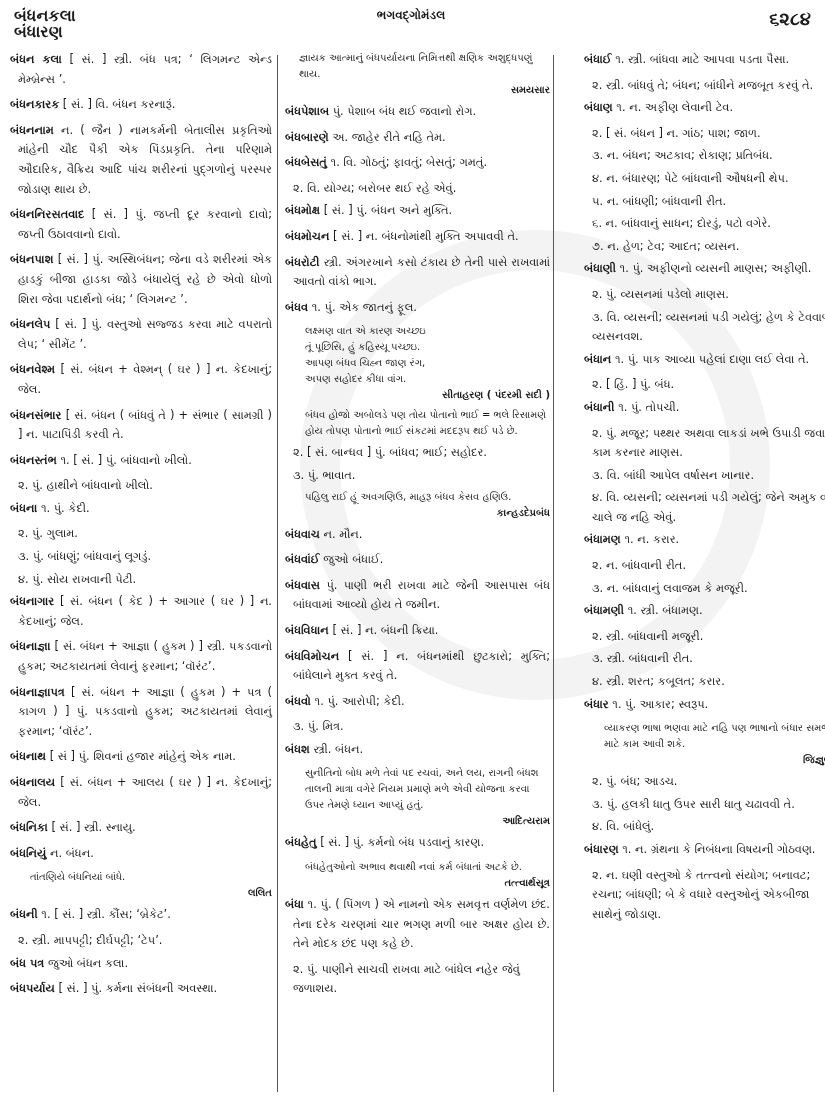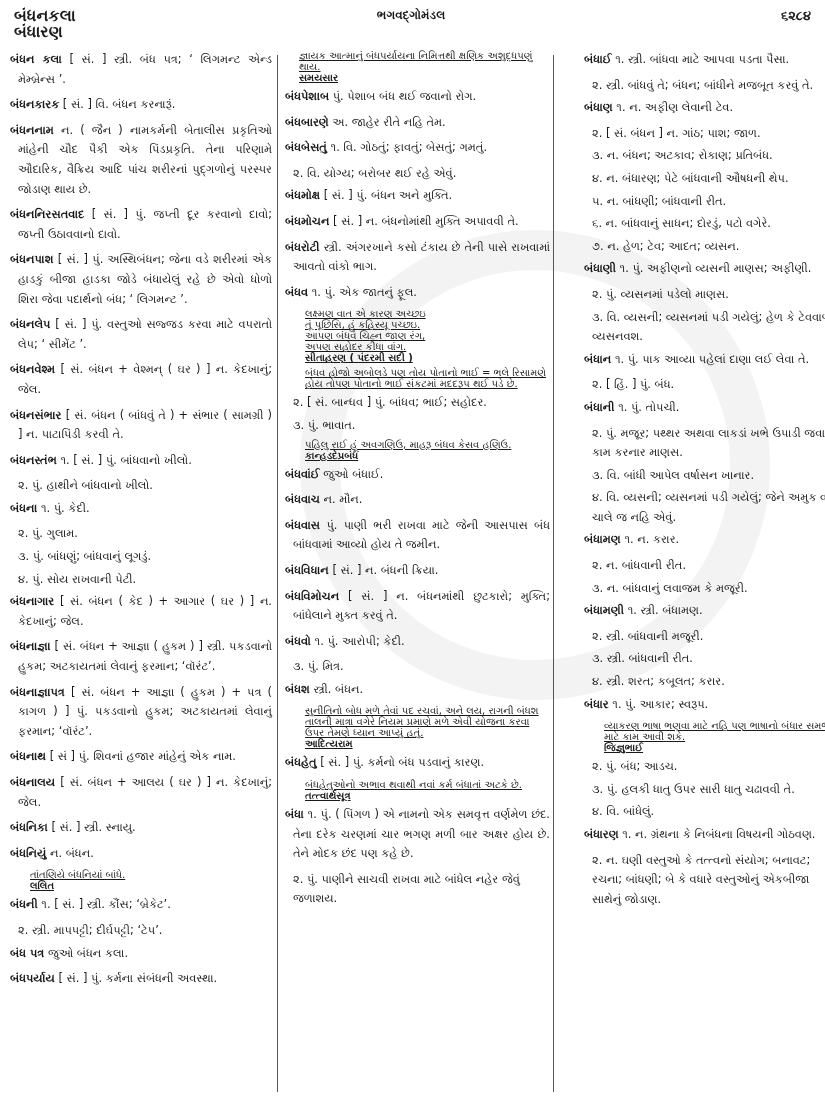--- a/index.html
+++ b/index.html
@@ -3,36 +3,36 @@
 <meta charset="utf-8">
 <style>
   html, body { margin: 0; padding: 0; background: #fff; }
   body {
     width: 825px; height: 1112px; overflow: hidden; position: relative;
     font-family: "DejaVu Sans", sans-serif; color: #1a1a1a;
   }
   .header { position: absolute; top: 0; left: 0; width: 825px; height: 46px; }
   .hdr-left { position: absolute; left: 14px; top: 8px; font-size: 16px; font-weight: bold; line-height: 16px; }
   .hdr-center { position: absolute; left: 0; width: 822px; top: 8px; text-align: center; font-size: 12px; font-weight: bold; }
-  .hdr-right { position: absolute; right: 14px; top: 8px; font-size: 13px; font-weight: bold; margin-left: 48px; }
+  .hdr-right { position: absolute; right: 14px; top: 8px; font-size: 18px; font-weight: bold; margin-left: 48px; }
   .col {
     position: absolute; top: 50px; bottom: 0;
     font-size: 11.4px; line-height: 19.6px;
   }
   .col1 { left: 10px; width: 262px; }
   .col2 { left: 285px; width: 265px; }
   .col3 { left: 560px; width: 258px; margin-left: 24px; }
   .divider { position: absolute; top: 55px; bottom: 20px; width: 1px; background: #555; }
   .d1 { left: 277px; }
   .d2 { left: 553px; }
   .entry { margin: 0 0 6px 0; text-indent: -8px; padding-left: 8px; text-align: justify; }
   .sense { margin: 0 0 3px 0; padding-left: 8px; }
   .hw { font-weight: bold; }
-  .quote { font-size: 10px; line-height: 11px; padding-left: 20px; margin: 0 0 4px 0; text-decoration: underline; }
-  .src { display: block; text-align: left; font-size: 10px; font-weight: bold; }
+  .quote { font-size: 10px; line-height: 16px; padding-left: 20px; margin: 0 0 4px 0; }
+  .src { display: block; text-align: right; font-size: 10px; font-weight: bold; }
   .watermark {
     position: absolute; left: 300px; top: 230px; width: 470px; height: 470px;
     border-radius: 50%; border: 40px solid rgba(220,220,220,0.35); box-sizing: border-box;
     pointer-events: none;
   }
 </style>
 </head>
 <body>
 
 <div class="watermark"></div>
@@ -94,22 +94,22 @@
       <div>લક્ષ્મણ વાત એ કારણ અચ્છઇ</div>
       <div>તૂં પૂછિસિ, હું કહિસ્યૂ પચ્છઇ.</div>
       <div>આપણ બંધવ ચિહ્ન જાણ રંગ,</div>
       <div>અપણ સહોદર કીધા વાંગ.</div>
       <span class="src">સીતાહરણ ( પંદરમી સદી )</span>
     </div>
     <div class="quote">બંધવ હોજો અબોલડે પણ તોય પોતાનો ભાઈ = ભલે રિસામણે હોય તોપણ પોતાનો ભાઈ સંકટમાં મદદરૂપ થઈ પડે છે.</div>
     <div class="sense">૨. [ સં. બાન્ધવ ] પું. બાંધવ; ભાઈ; સહોદર.</div>
     <div class="sense">૩. પું. ભાવાત.</div>
     <div class="quote"><span>પહિલુ રાઈ હૂં અવગણિઉ, માહરૂ બંધવ કેસવ હણિઉ.</span><span class="src">કાન્હડદેપ્રબંધ</span></div>
+    <div class="entry"><span class="hw">બંધવાચ</span> <span>ન. મૌન.</span></div>
     <div class="entry"><span class="hw">બંધવાંઈ</span> <span>જુઓ બંધાઈ.</span></div>
-    <div class="entry"><span class="hw">બંધવાચ</span> <span>ન. મૌન.</span></div>
     <div class="entry"><span class="hw">બંધવાસ</span> <span>પું. પાણી ભરી રાખવા માટે જેની આસપાસ બંધ બાંધવામાં આવ્યો હોય તે જમીન.</span></div>
     <div class="entry"><span class="hw">બંધવિધાન</span> <span>[ સં. ] ન. બંધની ક્રિયા.</span></div>
     <div class="entry"><span class="hw">બંધવિમોચન</span> <span>[ સં. ] ન. બંધનમાંથી છુટકારો; મુક્તિ; બાંધેલાને મુક્ત કરવું તે.</span></div>
     <div class="entry"><span class="hw">બંધવો</span> <span>૧. પું. આરોપી; કેદી.</span></div>
     <div class="sense">૩. પું. મિત્ર.</div>
     <div class="entry"><span class="hw">બંધશ</span> <span>સ્ત્રી. બંધન.</span></div>
     <div class="quote"><span>સુનીતિનો બોધ મળે તેવાં પદ રચવાં, અને લય, રાગની બંધશ તાલની માત્રા વગેરે નિયમ પ્રમાણે મળે એવી યોજના કરવા ઉપર તેમણે ધ્યાન આપ્યું હતું.</span><span class="src">આદિત્યરામ</span></div>
     <div class="entry"><span class="hw">બંધહેતુ</span> <span>[ સં. ] પું. કર્મનો બંધ પડવાનું કારણ.</span></div>
     <div class="quote"><span>બંધહેતુઓનો અભાવ થવાથી નવાં કર્મ બંધાતાં અટકે છે.</span><span class="src">તત્ત્વાર્થસૂત્ર</span></div>
     <div class="entry"><span class="hw">બંધા</span> <span>૧. પું. ( પિંગળ ) એ નામનો એક સમવૃત્ત વર્ણમેળ છંદ. તેના દરેક ચરણમાં ચાર ભગણ મળી બાર અક્ષર હોય છે. તેને મોદક છંદ પણ કહે છે.</span></div>

